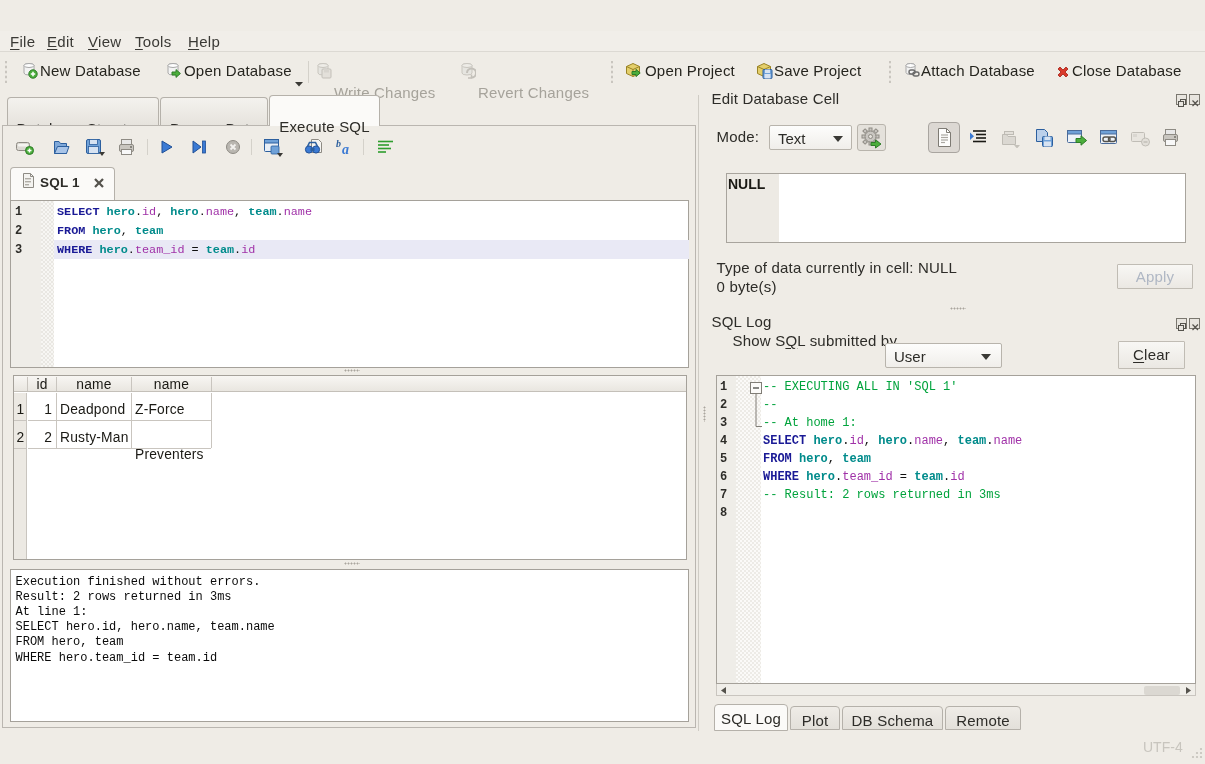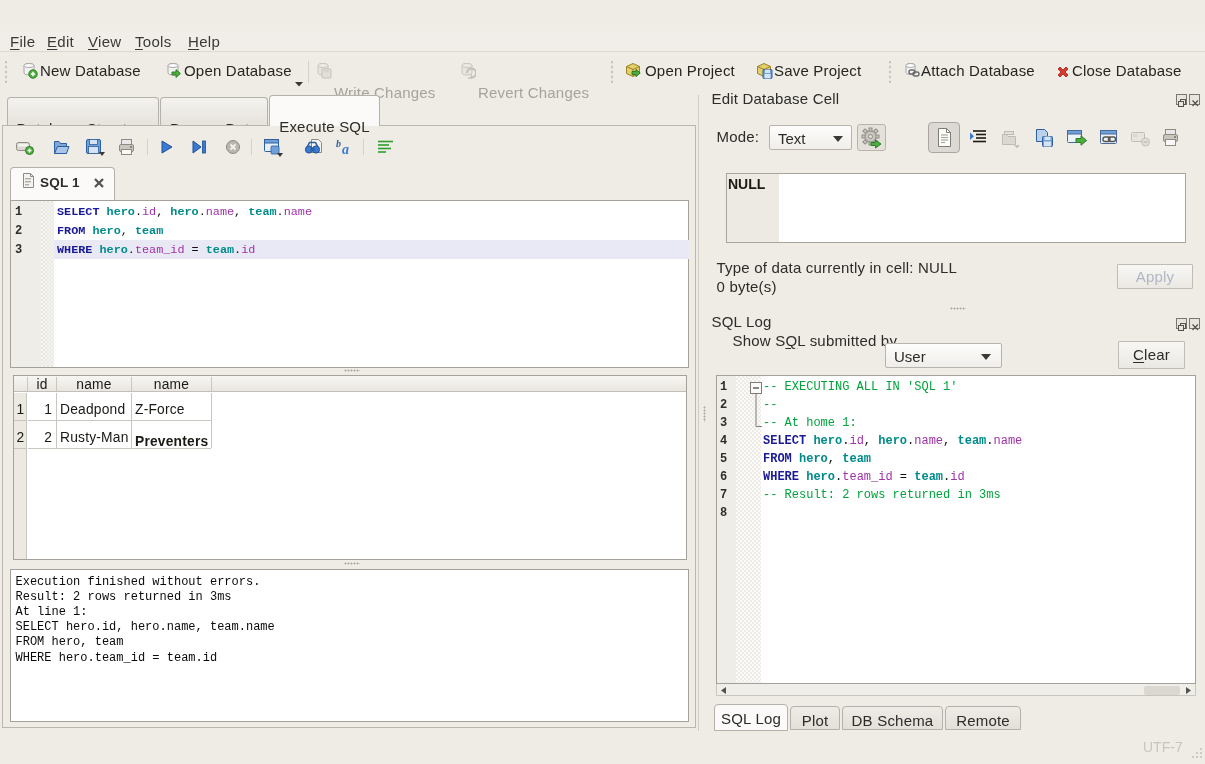--- a/index.html
+++ b/index.html
@@ -299,21 +299,21 @@
   <div class="gridline" style="left:28px;top:420px;width:183px;height:1px;"></div>
   <div class="gridline" style="left:28px;top:448px;width:183px;height:1px;"></div>
   <div class="gridline" style="left:56px;top:393px;width:1px;height:55px;"></div>
   <div class="gridline" style="left:131px;top:393px;width:1px;height:55px;"></div>
   <div class="gridline" style="left:211px;top:393px;width:1px;height:55px;"></div>
   <div class="cellt" style="left:28px;top:402px;width:24px;text-align:right;">1</div>
   <div class="cellt" style="left:28px;top:430px;width:24px;text-align:right;">2</div>
   <div class="cellt" style="left:60px;top:402px;">Deadpond</div>
   <div class="cellt" style="left:60px;top:430px;">Rusty-Man</div>
   <div class="cellt" style="left:135px;top:402px;">Z-Force</div>
-  <div class="cellt" style="left:135px;top:434px;font-weight:bold;">Preventers</div>
+  <div class="cellt" style="left:135px;top:447px;">Preventers</div>
 
   <div class="hdots" style="left:344px;top:562px;"></div>
 
   <div class="whitebox" style="left:10px;top:569px;width:679px;height:153px;"></div>
   <div class="logline" style="left:15.5px;top:575px;color:#0A0A0A;">Execution finished without errors.</div>
   <div class="logline" style="left:15.5px;top:590px;color:#0A0A0A;">Result: 2 rows returned in 3ms</div>
   <div class="logline" style="left:15.5px;top:605px;color:#0A0A0A;">At line 1:</div>
   <div class="logline" style="left:15.5px;top:620px;color:#0A0A0A;">SELECT hero.id, hero.name, team.name</div>
   <div class="logline" style="left:15.5px;top:635px;color:#0A0A0A;">FROM hero, team</div>
   <div class="logline" style="left:15.5px;top:651px;color:#0A0A0A;">WHERE hero.team_id = team.id</div>
@@ -477,21 +477,21 @@
   <svg class="abs" style="left:1183px;top:686px;" width="10" height="9">
       <path d="M3 1 L8 4.5 L3 8 Z" fill="#55534D"></path>
     </svg>
   <div class="abs" style="left:1144px;top:686px;width:36px;height:9px;background:#DBD8D2;border-radius:2px;"></div>
 
   <div class="btab active" style="left:714px;top:704px;width:74px;">SQL Log</div>
   <div class="btab" style="left:790px;top:706px;width:50px;height:24px;">Plot</div>
   <div class="btab" style="left:842px;top:706px;width:101px;height:24px;">DB Schema</div>
   <div class="btab" style="left:945px;top:706px;width:76px;height:24px;">Remote</div>
 
-  <div class="abs" style="left:1143px;top:739px;font-size:14px;color:#C8C5BE;">UTF-7</div>
+  <div class="abs" style="left:1143px;top:739px;font-size:14px;color:#C8C5BE;">UTF-4</div>
   <div class="abs" style="left:1190px;top:746px;width:14px;height:14px;" id="grip2">
     <svg width="14" height="14">
       <g fill="#C5C2BB">
         <circle cx="11" cy="3" r="1.1"></circle>
         <circle cx="7" cy="7" r="1.1"></circle>
           <circle cx="11" cy="7" r="1.1"></circle>
         <circle cx="3" cy="11" r="1.1"></circle>
           <circle cx="7" cy="11" r="1.1"></circle>
           <circle cx="11" cy="11" r="1.1"></circle>
       </g>

